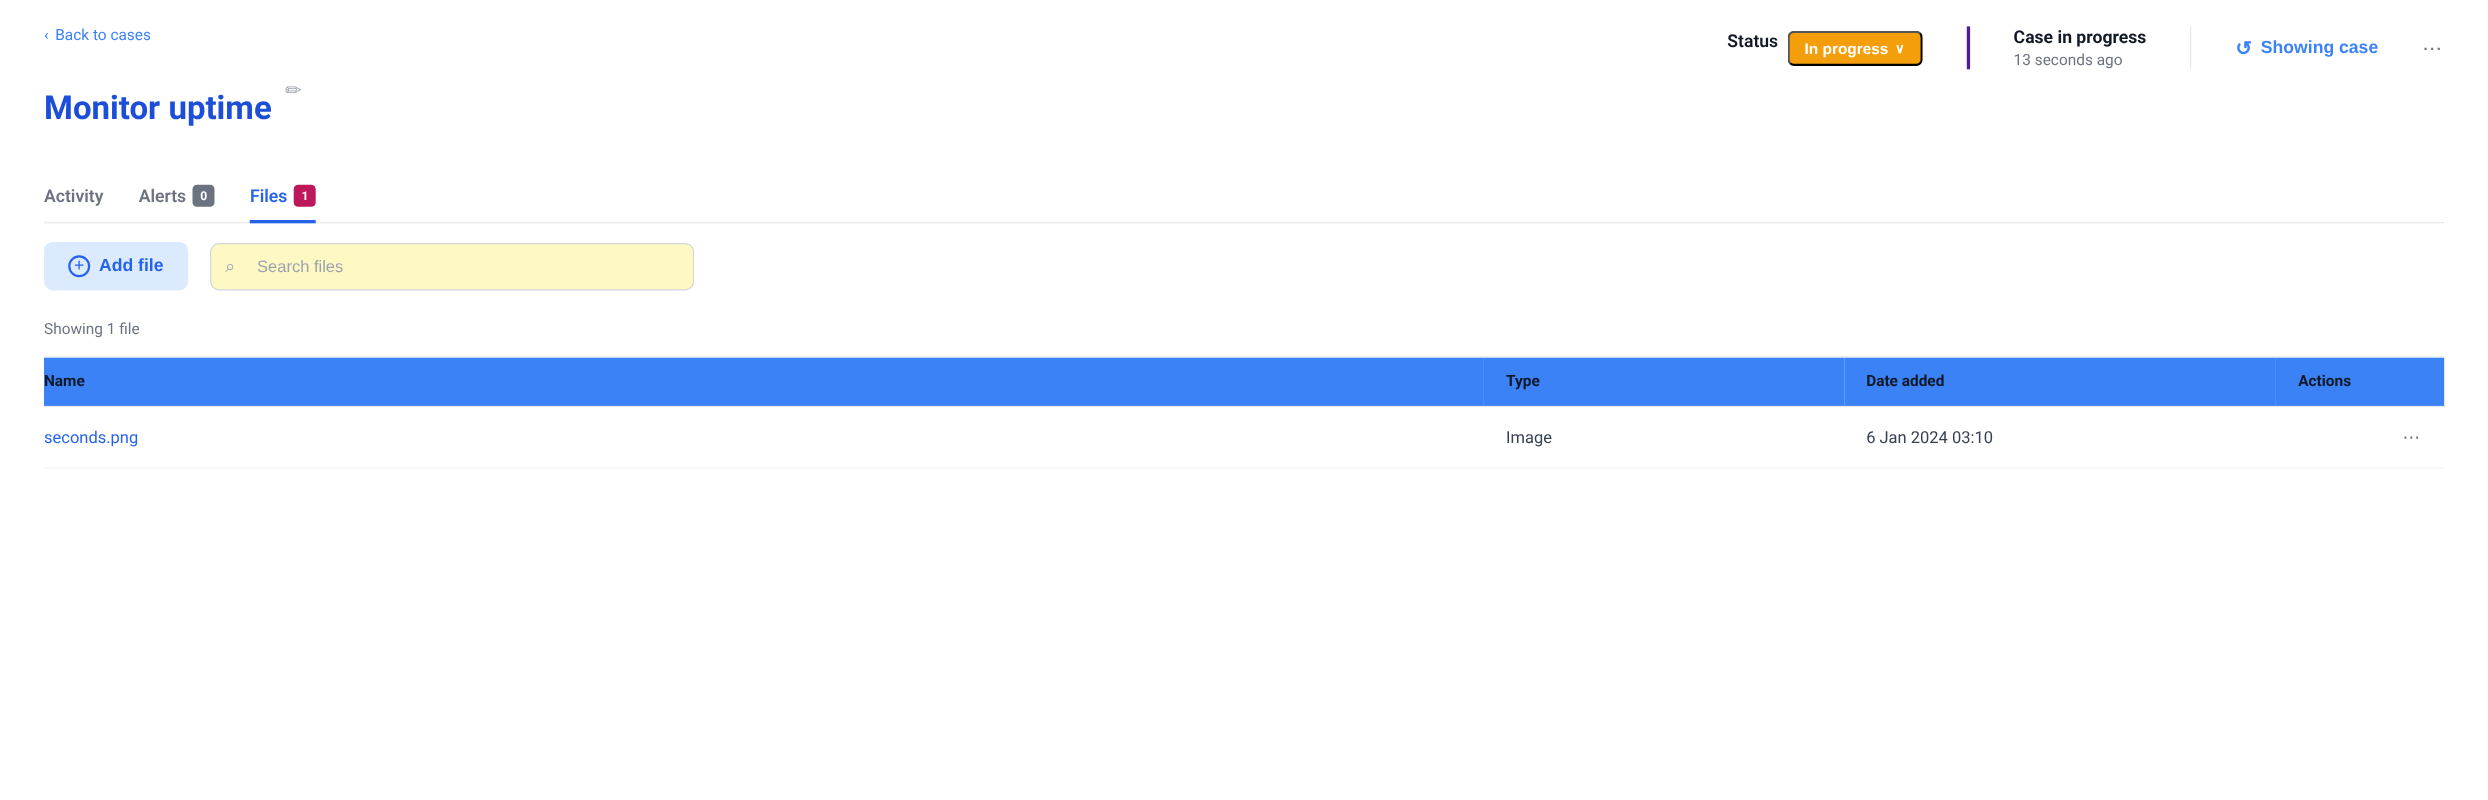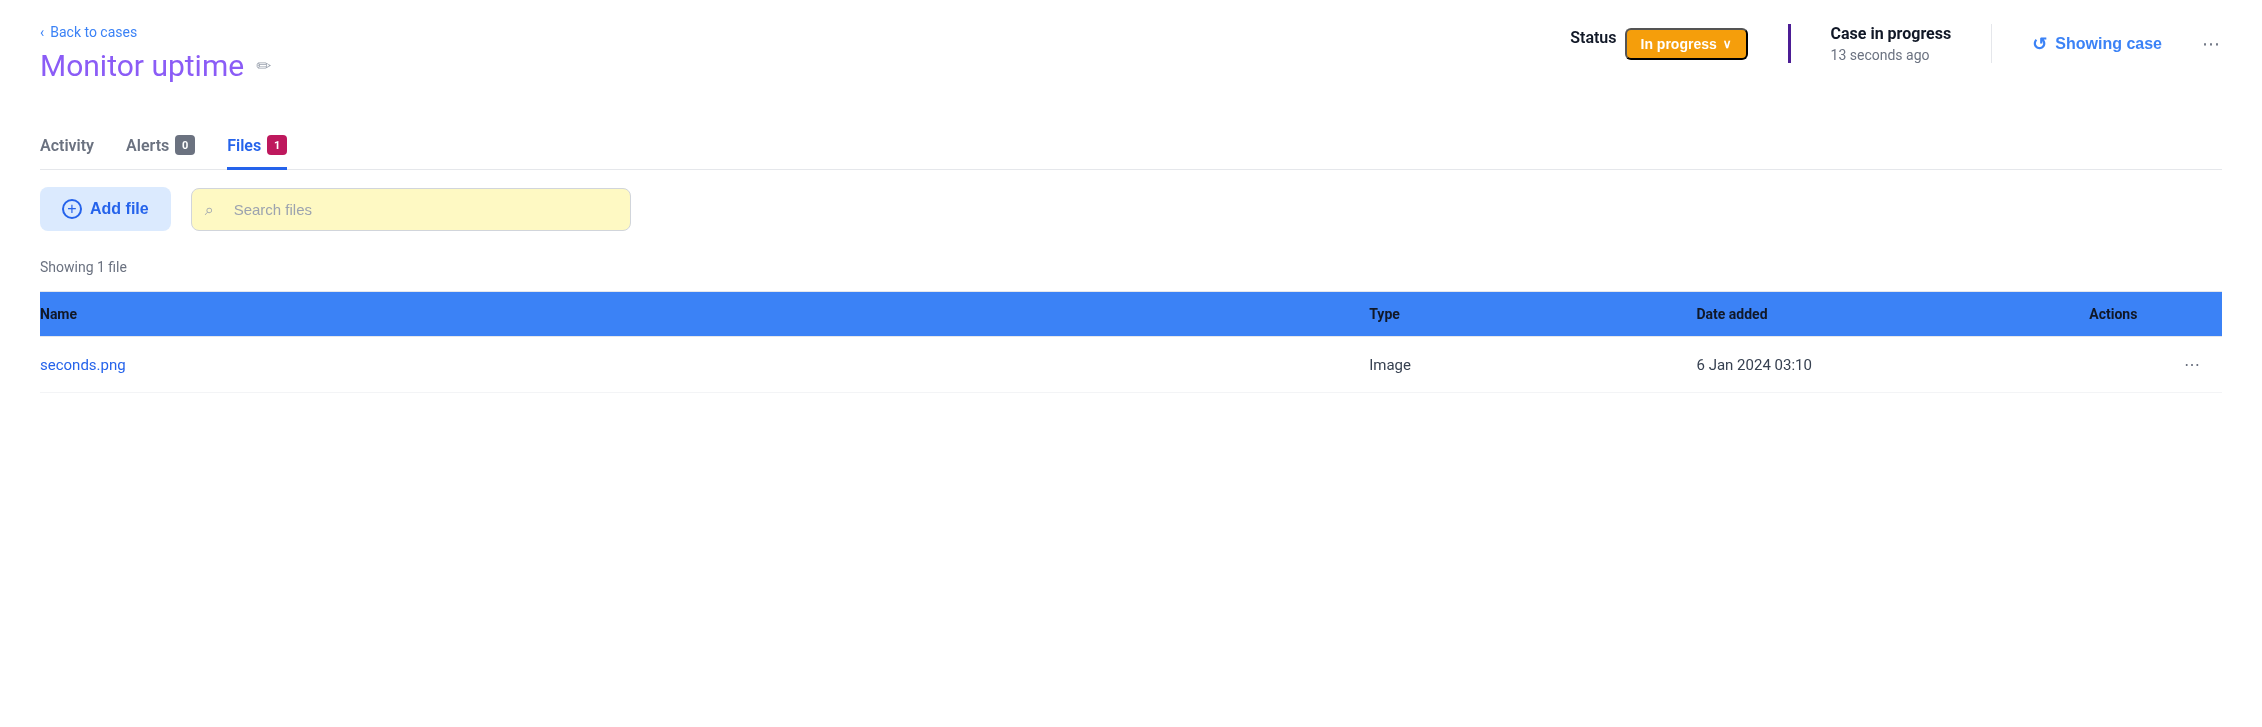--- a/index.html
+++ b/index.html
@@ -51,22 +51,23 @@
     }
 
     .page-title-row {
       display: flex;
       align-items: center;
       gap: 12px;
     }
 
     .page-title {
       font-size: 30px;
-      font-weight: 400;
-      color: #8b5cf6;
+      font-weight: 700;
+      color: #1d4ed8;
+      margin-top: 33px;
     }
 
     .edit-icon {
       color: #9ca3af;
       cursor: pointer;
       font-size: 18px;
     }
 
     .header-right {
       display: flex;

